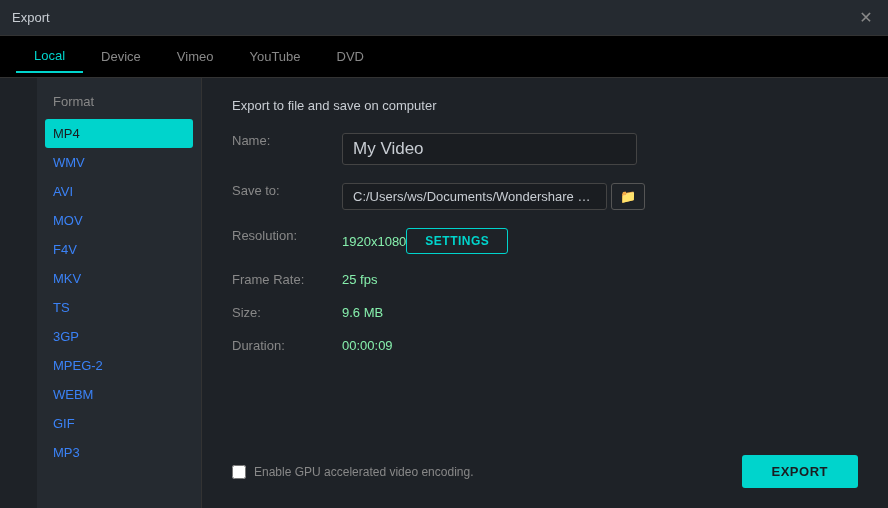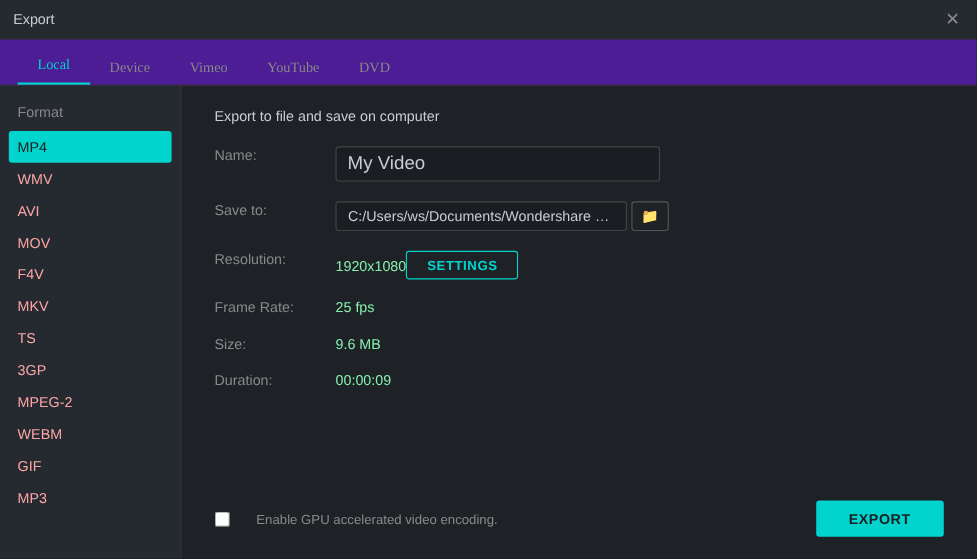--- a/index.html
+++ b/index.html
@@ -29,58 +29,58 @@
       color: #888;
       font-size: 16px;
       cursor: pointer;
       width: 20px;
       height: 20px;
       display: flex;
       align-items: center;
       justify-content: center;
     }
     .tabs {
-      background: #4c1d95;
-      display: flex;
-      align-items: flex-end;
+      background: #000000;
+      display: flex;
+      align-items: center;
       padding: 0 16px;
       border-bottom: 1px solid #333;
       height: 42px;
-      font-family: Liberation Serif, serif;
     }
     .tab {
       padding: 8px 18px;
       color: #888;
       cursor: pointer;
       font-size: 13px;
       position: relative;
     }
     .tab.active {
       color: #00d4cc;
       border-bottom: 2px solid #00d4cc;
     }
     .main {
       display: flex;
       height: calc(508px - 36px - 42px);
+      padding-left: 37px;
     }
     .sidebar {
       width: 165px;
       background: #252a30;
       border-right: 1px solid #333;
       padding: 10px 0;
     }
     .sidebar-header {
       padding: 6px 16px 10px;
       color: #888;
       font-size: 13px;
     }
     .sidebar-item {
       padding: 7px 16px;
       cursor: pointer;
-      color: #fca5a5;
+      color: #3b82f6;
       font-size: 13px;
     }
     .sidebar-item.active {
       background: #00d4cc;
       color: #1a1d21;
       font-weight: 400;
       border-radius: 3px;
       margin: 0 8px;
       padding: 7px 8px;
     }
@@ -164,21 +164,21 @@
     .bottom-bar {
       margin-top: auto;
       display: flex;
       align-items: center;
       justify-content: space-between;
       padding-top: 10px;
     }
     .gpu-checkbox-row {
       display: flex;
       align-items: center;
-      gap: 24px;
+      gap: 8px;
     }
     .gpu-checkbox-row input[type="checkbox"] {
       width: 14px;
       height: 14px;
       accent-color: #00d4cc;
       cursor: pointer;
     }
     .gpu-label {
       color: #888;
       font-size: 12px;

